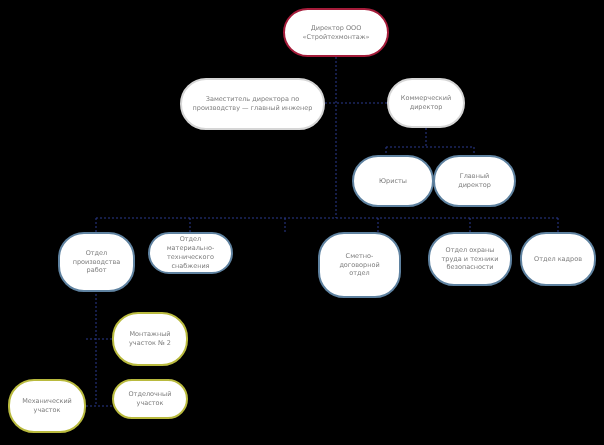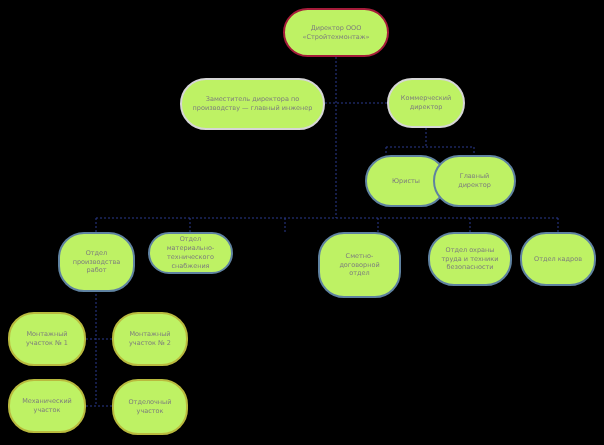--- a/index.html
+++ b/index.html
@@ -16,21 +16,21 @@
     font-family: "DejaVu Sans", sans-serif;
   }
   svg.wires {
     position: absolute;
     left: 0;
     top: 0;
   }
   .node {
     position: absolute;
     box-sizing: border-box;
-    background: #bef264;
+    background: #ffffff;
     border: 2px solid #888888;
     border-radius: 26px;
     display: flex;
     align-items: center;
     justify-content: center;
     text-align: center;
     color: #7d7d7d;
     font-size: 6.5px;
     line-height: 1.35;
     padding: 2px 9px;
@@ -72,21 +72,21 @@
   </div>
 
   <div class="node white" style="left:387px;top:78px;width:78px;height:50px">
     <span>Коммерческий директор</span>
   </div>
 
   <div class="node white" style="left:180px;top:78px;width:145px;height:52px">
     <span>Заместитель директора по производству — главный инженер</span>
   </div>
 
-  <div class="node blue" style="left:365px;top:155px;width:82px;height:52px">
+  <div class="node blue" style="left:352px;top:155px;width:82px;height:52px">
     <span>Юристы</span>
   </div>
 
   <div class="node blue" style="left:433px;top:155px;width:83px;height:52px">
     <span>Главный директор</span>
   </div>
 
   <div class="node blue" style="left:58px;top:232px;width:77px;height:60px">
     <span>Отдел производства работ</span>
   </div>
@@ -101,29 +101,26 @@
   </div>
 
   <div class="node blue" style="left:428px;top:232px;width:84px;height:54px">
     <span>Отдел охраны труда и техники безопасности</span>
   </div>
 
   <div class="node blue" style="left:520px;top:232px;width:76px;height:54px">
     <span>Отдел кадров</span>
   </div>
 
-  <div class="node yellow" style="left:8px;top:312px;width:78px;height:54px">
-    <span>Монтажный участок № 1</span>
-  </div>
 
   <div class="node yellow" style="left:112px;top:312px;width:76px;height:54px">
     <span>Монтажный участок № 2</span>
   </div>
 
   <div class="node yellow" style="left:8px;top:379px;width:78px;height:54px">
     <span>Механический участок</span>
   </div>
 
-  <div class="node yellow" style="left:112px;top:379px;width:76px;height:56px">
+  <div class="node yellow" style="left:112px;top:379px;width:76px;height:40px">
     <span>Отделочный участок</span>
   </div>
 
 </div>
 
 </body></html>

